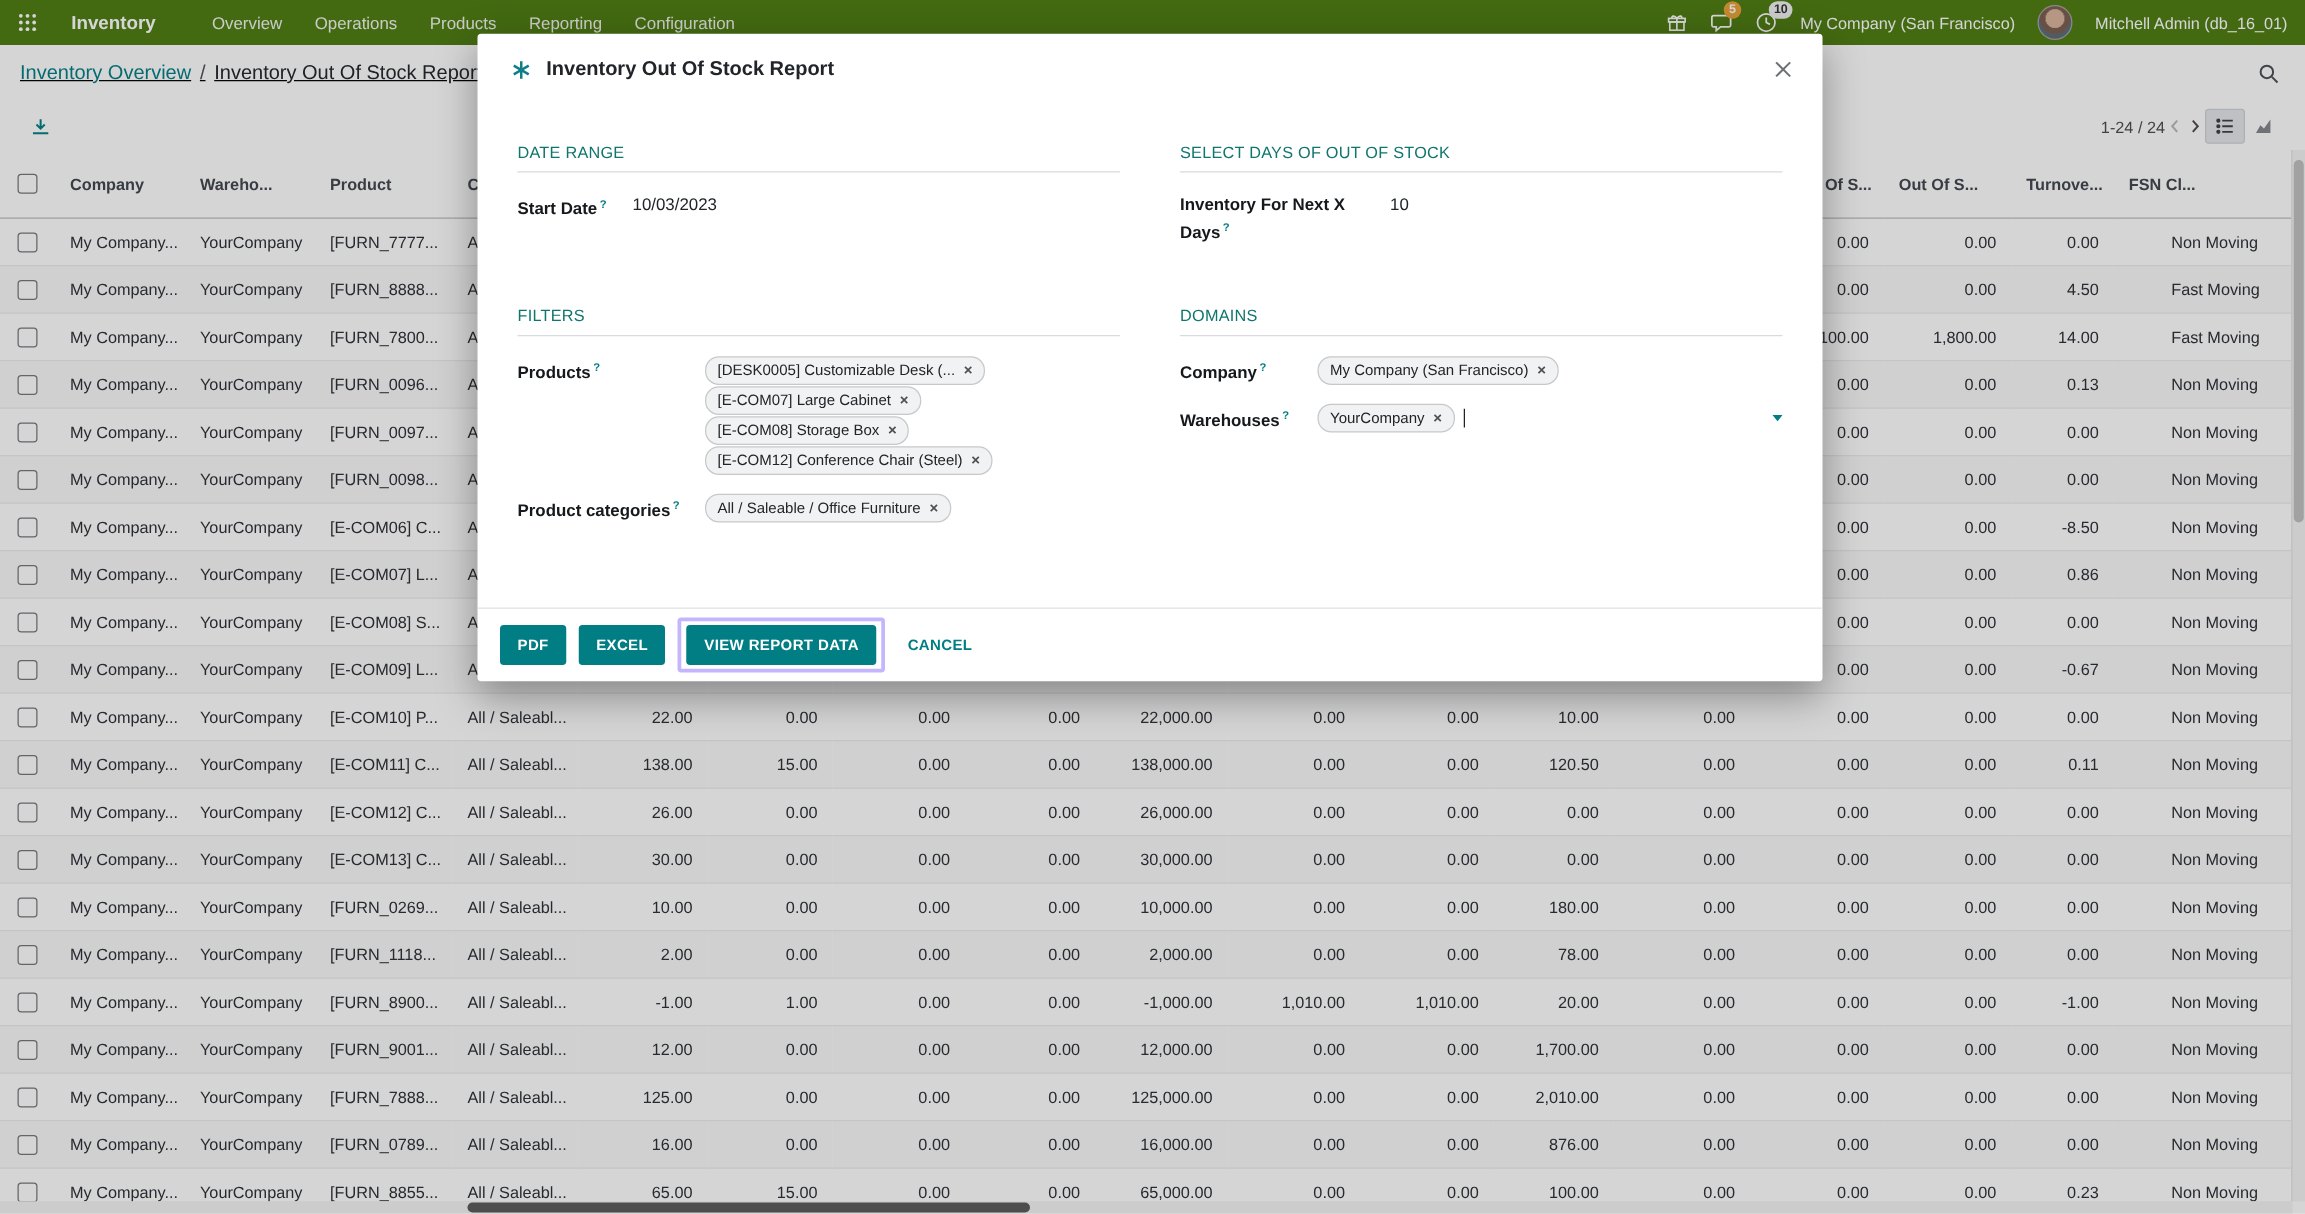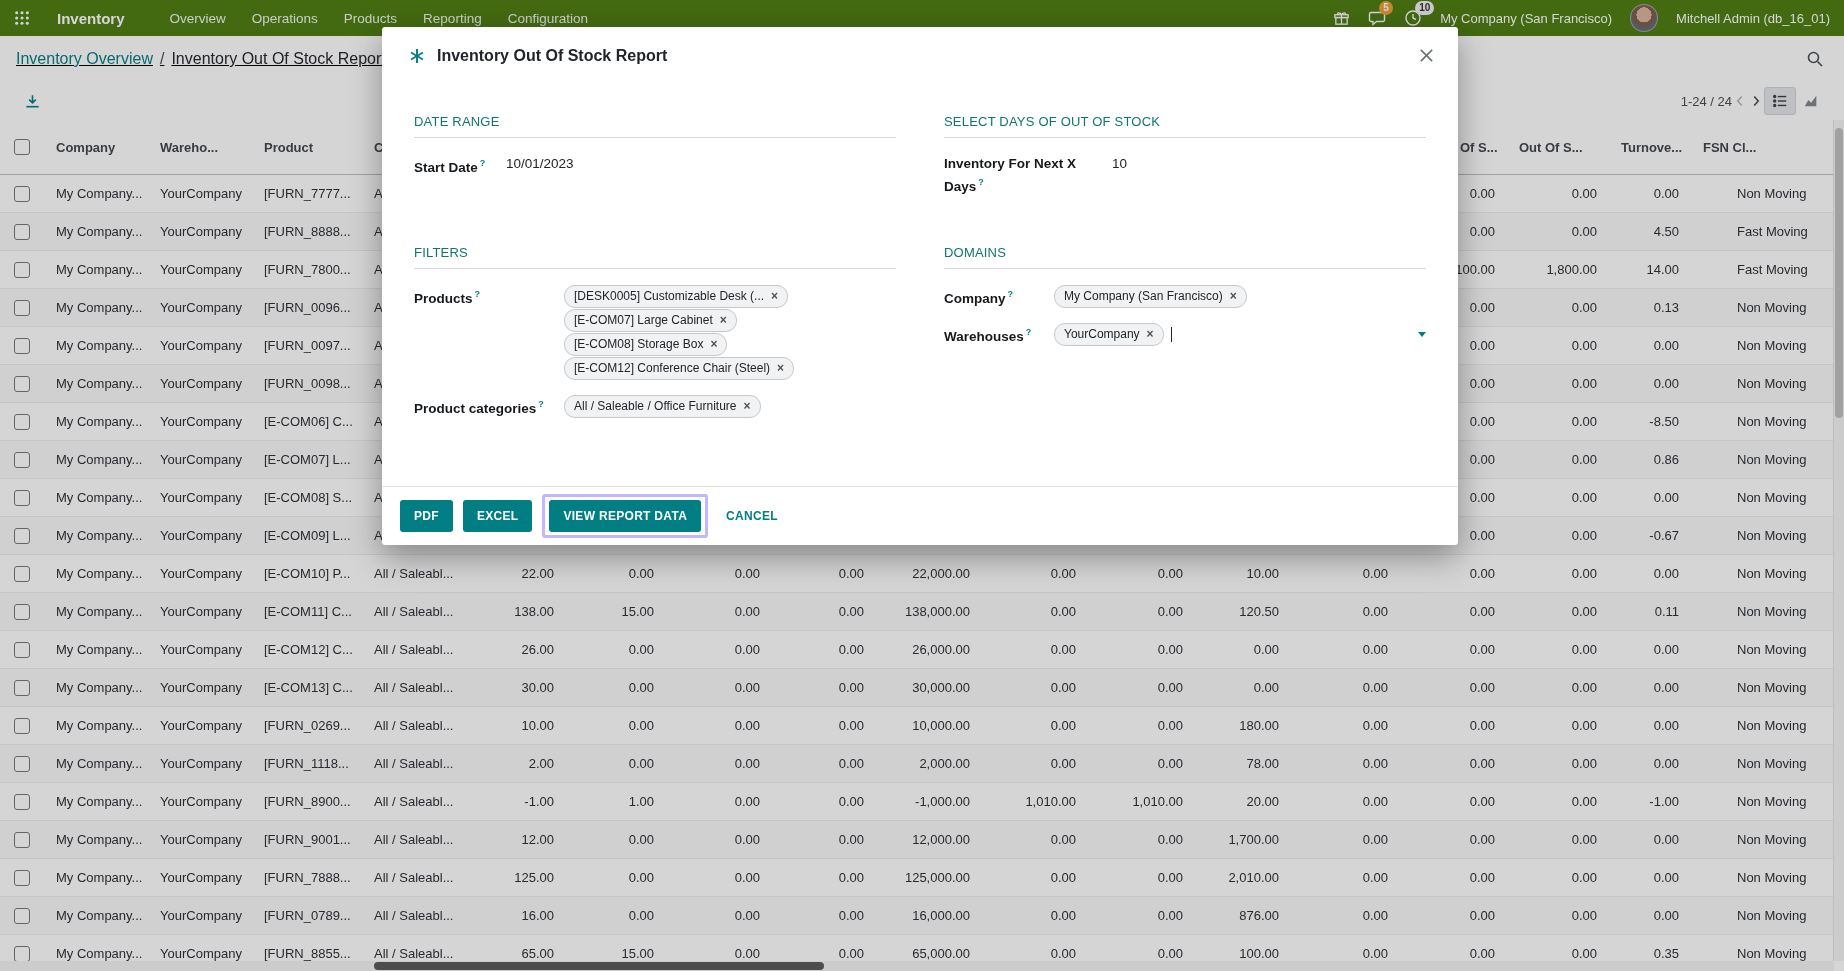--- a/index.html
+++ b/index.html
@@ -684,21 +684,21 @@
           <td class="num">15.00</td>
           <td class="num">0.00</td>
           <td class="num">0.00</td>
           <td class="num">65,000.00</td>
           <td class="num">0.00</td>
           <td class="num">0.00</td>
           <td class="num">100.00</td>
           <td class="num">0.00</td>
           <td class="num">0.00</td>
           <td class="num">0.00</td>
-          <td class="num">0.35</td>
+          <td class="num">0.23</td>
           <td class="fsn">Non Moving</td>
         </tr>
       </tbody>
   </table>
 
   <div class="vscroll">
       <div class="vthumb"></div>
     </div>
   <div class="hscroll">
       <div class="hthumb"></div>
@@ -724,21 +724,21 @@
         </svg>
     </span>
   </div>
 
   <div class="modal-body">
 
     <div class="sect">
       <div class="sect-title">DATE RANGE</div>
       <div class="field">
         <span class="flabel w92"><span>Start Date</span><sup>?</sup></span>
-        <span class="fvalue">10/01/2023</span>
+        <span class="fvalue">10/03/2023</span>
       </div>
     </div>
 
     <div class="sect">
       <div class="sect-title">SELECT DAYS OF OUT OF STOCK</div>
       <div class="field">
         <span class="flabel w168"><span>Inventory For Next X Days</span><sup>?</sup></span>
         <span class="fvalue">10</span>
       </div>
     </div>

